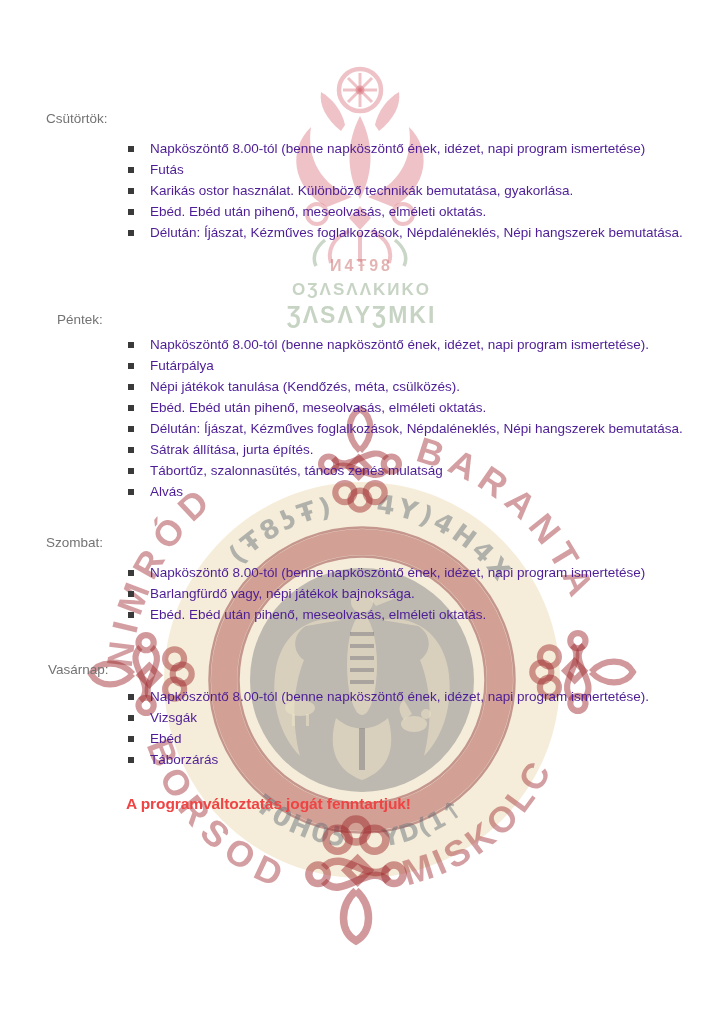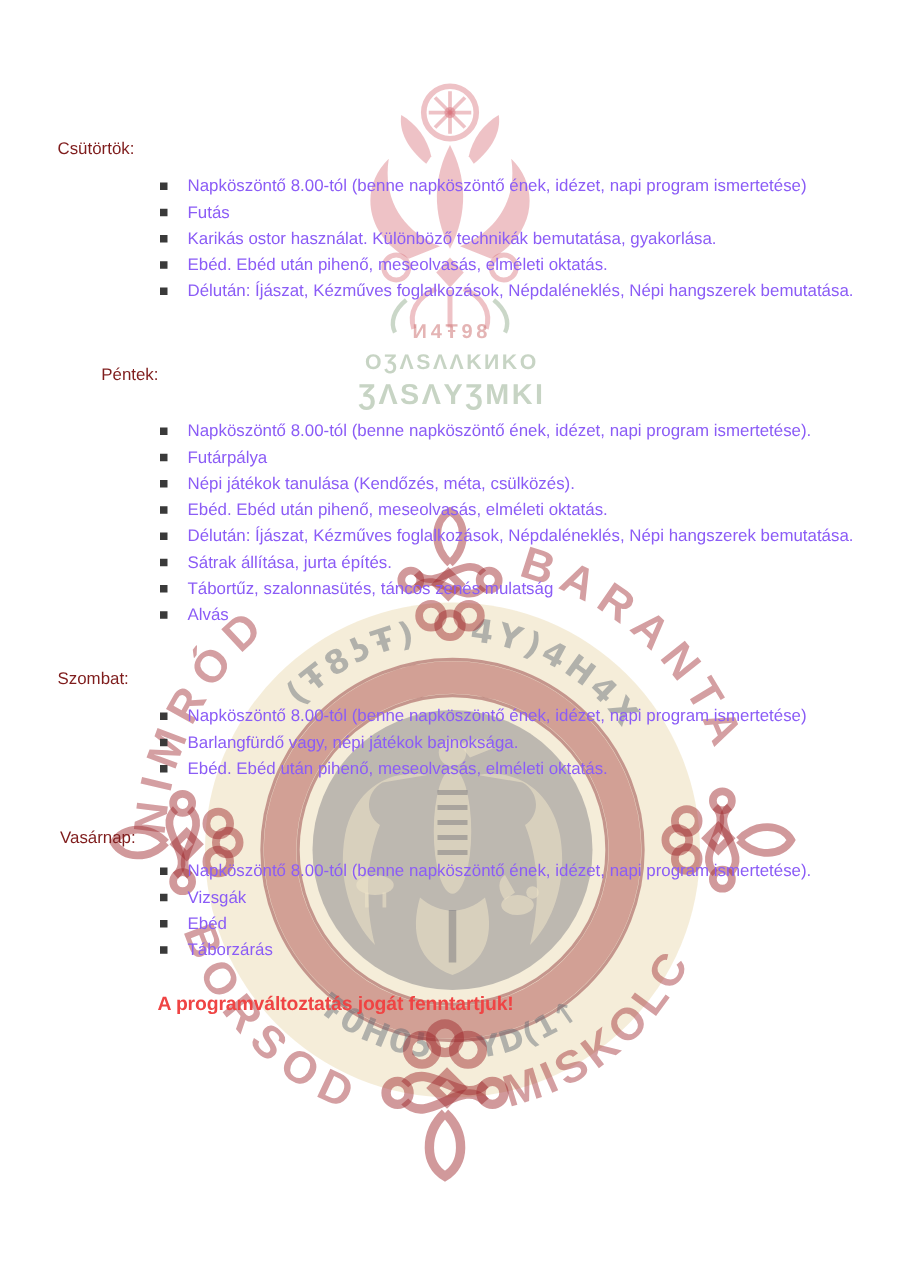--- a/index.html
+++ b/index.html
@@ -7,25 +7,25 @@
         font-family:"Liberation Sans", sans-serif;}
   
   .watermark{position:absolute;inset:0;z-index:0;pointer-events:none;}
   .wm-svg{position:absolute;left:0;top:0;}
   .rune-block div{position:absolute;left:0;width:723px;text-align:center;font-weight:bold;}
   .rune-title{top:257px;font-size:16px;letter-spacing:3px;color:rgba(205,118,118,0.55);}
   .rune-l1{top:280px;font-size:17px;letter-spacing:2px;color:rgba(148,172,142,0.52);}
   .rune-l2{top:302px;font-size:23px;letter-spacing:2px;color:rgba(148,172,142,0.52);}
   
   .content{position:absolute;inset:0;z-index:1;}
-  .day{position:absolute;font-size:13.5px;color:#7f1d1d;}
+  .day{position:absolute;font-size:13.5px;color:#737373;}
   .items{position:absolute;left:128px;margin:0;padding:0;list-style:none;}
   .items li{display:flex;line-height:21px;}
   .bullet{width:6px;height:6px;background:#3a3a3a;margin-top:8px;margin-right:16px;flex:none;}
-  .txt{width:545px;font-size:13.5px;color:#8b5cf6;}
+  .txt{width:545px;font-size:13.5px;color:#4c1d95;}
   .footer{position:absolute;left:126px;top:795px;margin:0;font-size:15.5px;font-weight:bold;
           color:#ef4444;letter-spacing:-0.1px;}
 </style>
 </head>
 <body>
 
 <div class="page">
 
   <div class="watermark">
 
@@ -188,21 +188,21 @@
           </li>
           <li>
             <span class="bullet"></span>
             <span class="txt">Ebéd. Ebéd után pihenő, meseolvasás, elméleti oktatás.</span>
           </li>
           <li>
             <span class="bullet"></span>
             <span class="txt">Délután: Íjászat, Kézműves foglalkozások, Népdaléneklés, Népi hangszerek bemutatása.</span>
           </li>
         </ul>
-        <div class="day" style="left: 57px; top: 292px; margin-left: 24px;">Péntek:</div>
+        <div class="day" style="left: 57px; top: 312px;">Péntek:</div>
         <ul class="items" style="top: 334px;">
           <li>
             <span class="bullet"></span>
             <span class="txt">Napköszöntő 8.00-tól (benne napköszöntő ének, idézet, napi program ismertetése).</span>
           </li>
           <li>
             <span class="bullet"></span>
             <span class="txt">Futárpálya</span>
           </li>
           <li>

